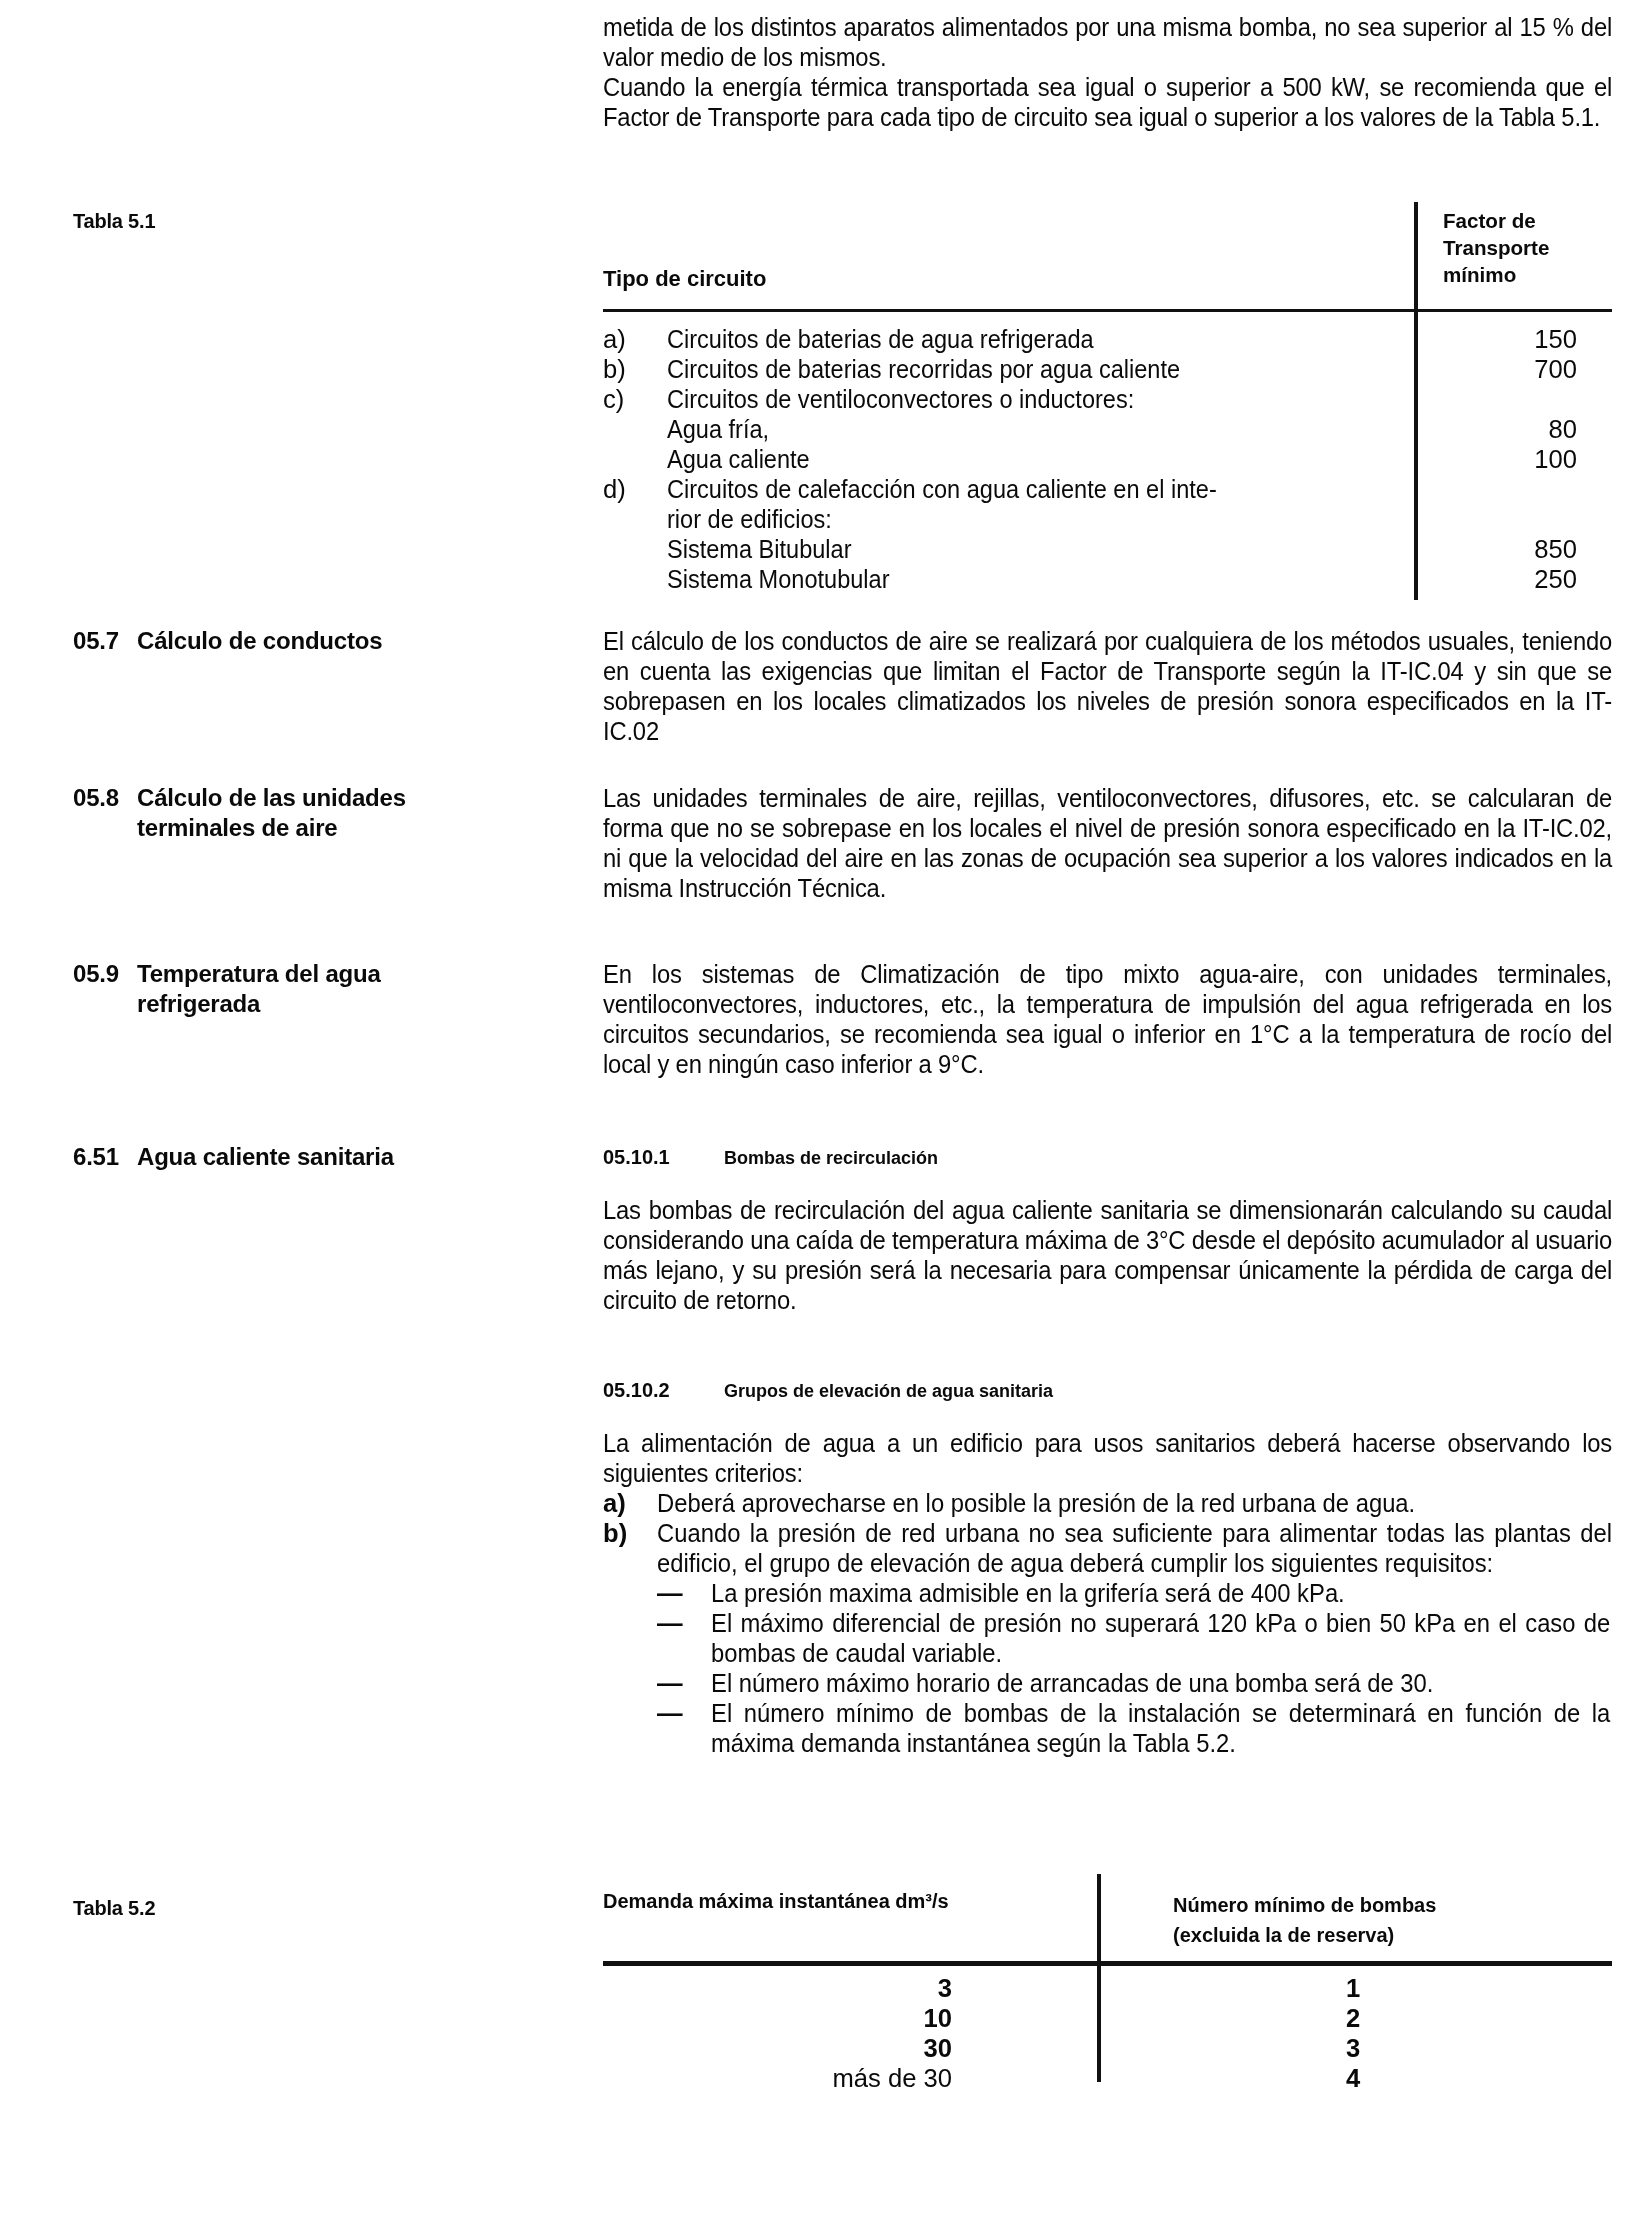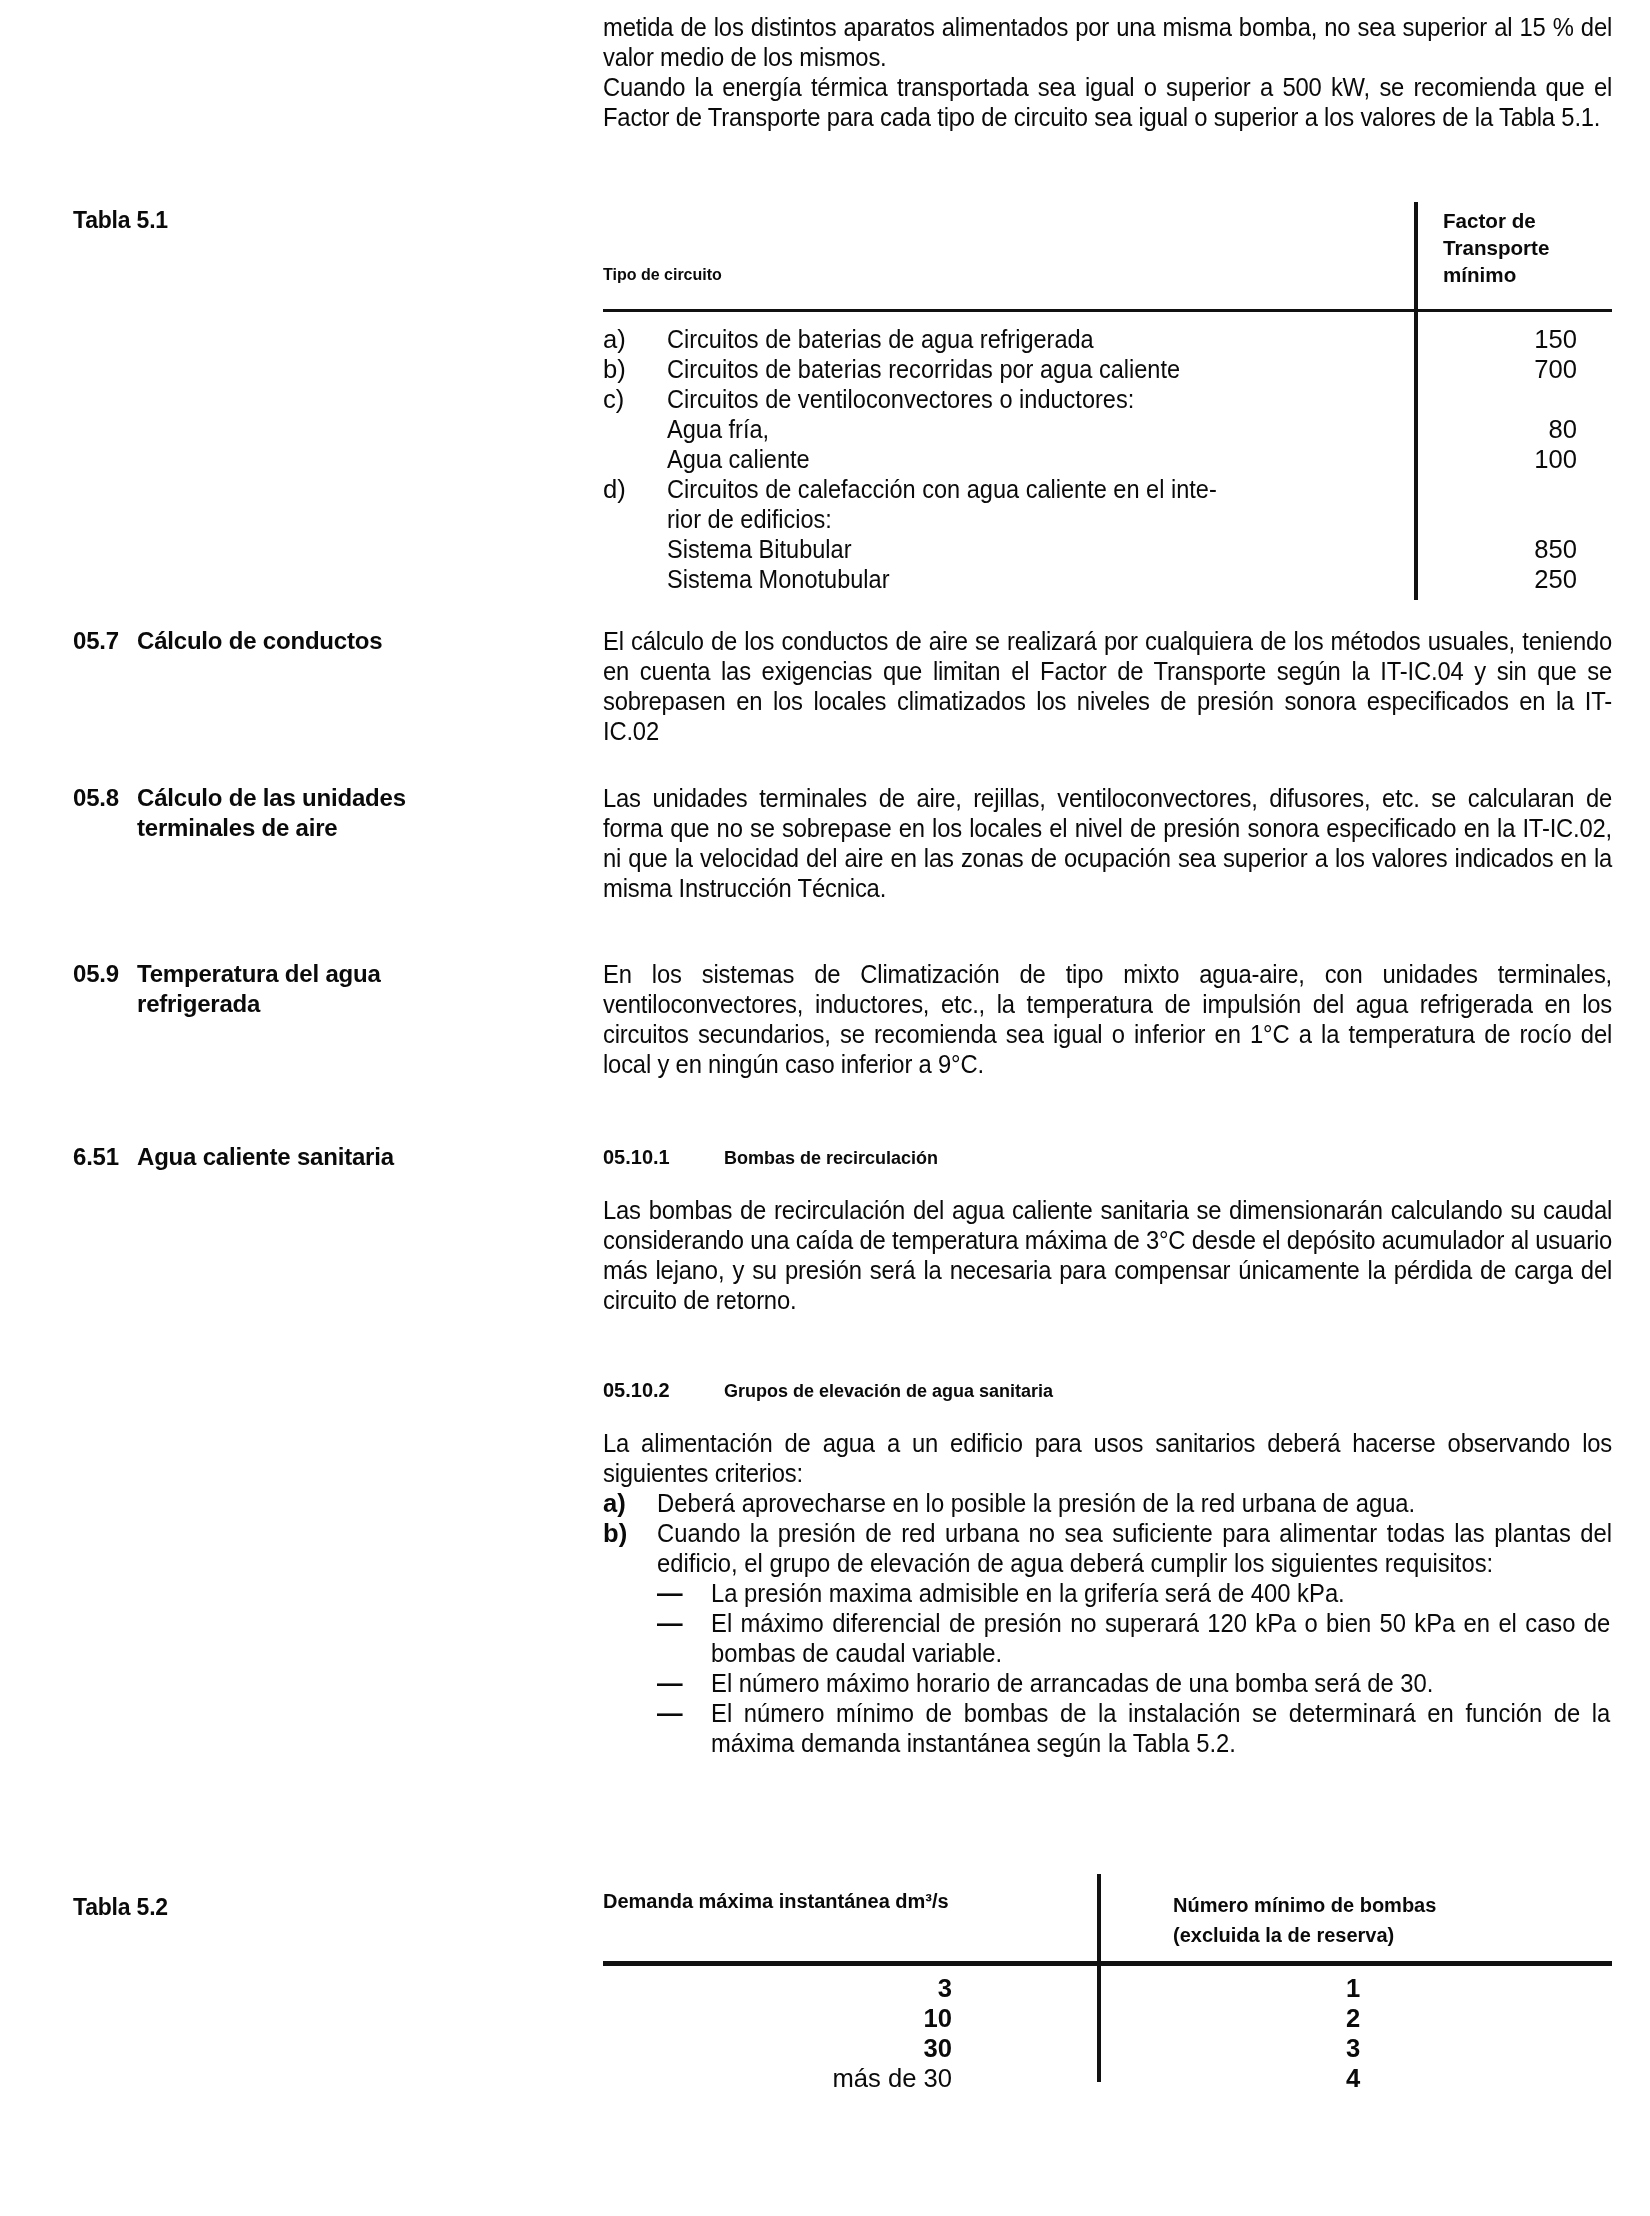--- a/index.html
+++ b/index.html
@@ -7,33 +7,33 @@
     width:1651px; height:2216px; position:relative; overflow:hidden;
     font-family:"Liberation Sans", sans-serif; color:#0a0a0a;
   }
   .page { position:absolute; left:0; top:0; width:1651px; height:1816px; }
   .side {
     position:absolute; left:73px; font-weight:bold; font-size:24px; line-height:30px;
     letter-spacing:-0.2px;
   }
   .side .num { display:inline-block; width:64px; }
   .side .ttl { display:inline-block; vertical-align:top; width:355px; }
-  .side .cap { font-size:23px; }
+  .side .cap { font-size:20px; }
   .body-col { position:absolute; left:603px; width:1009px; }
   p.txt {
     margin:0; font-size:25.6px; line-height:30px; text-align:justify;
     transform:scaleX(0.93); transform-origin:left top; width:1085px;
     letter-spacing:-0.2px;
   }
   .sub { font-weight:bold; font-size:18px; line-height:23px; margin:0; }
   .sub .snum { display:inline-block; width:121px; font-size:20px; }
   
   .t1 { position:absolute; left:603px; top:202px; width:1009px; }
   .t1 .vline { position:absolute; left:811px; top:0; width:4.1px; height:398px; background:#111; }
-  .t1 .hdrL { position:absolute; left:0; top:64px; font-weight:bold; font-size:16px; }
+  .t1 .hdrL { position:absolute; left:0; top:64px; font-weight:bold; font-size:22px; }
   .t1 .hdrR { position:absolute; left:840px; top:5px; font-weight:bold; font-size:20.6px; line-height:27px; }
   .t1 .hline { position:absolute; left:0; top:107px; width:1009px; height:3.3px; background:#111; }
   .t1 .rows { position:absolute; left:0; top:122px; width:1009px; }
   .t1 .row { position:relative; height:30px; font-size:25.6px; line-height:30px; }
   .t1 .row .lbl { position:absolute; left:0; top:0; width:50px; }
   .t1 .row .desc { position:absolute; left:64px; top:0; width:743px; white-space:nowrap;
     transform:scaleX(0.92); transform-origin:left top; }
   .t1 .row .val { position:absolute; left:875px; width:99px; top:0; text-align:right; }
   
   .lst { margin:0; padding:0; list-style:none; font-size:25.6px; line-height:30px; }

